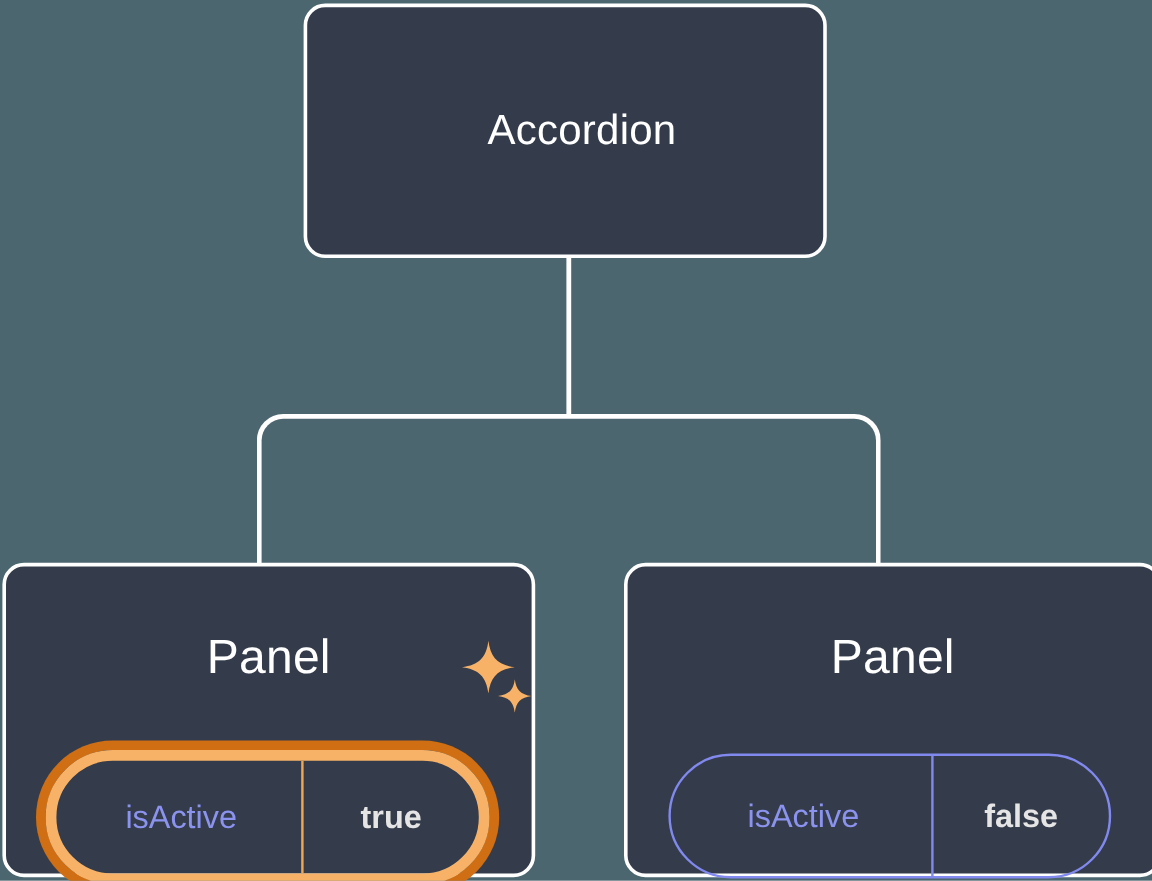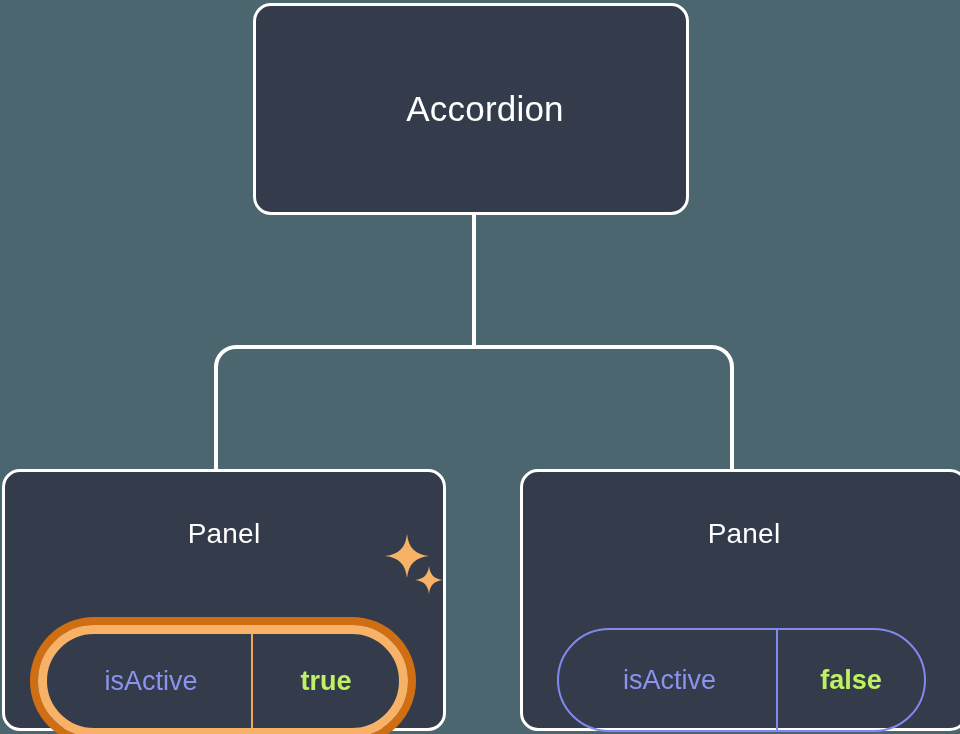--- a/index.html
+++ b/index.html
@@ -95,22 +95,22 @@
     width: 444px;
     height: 262px;
   }
   #panel-right {
     left: 520px;
     top: 469px;
     width: 448px;
     height: 262px;
   }
   .panel-title {
-    top: 45px;
-    font-size: 28px;
+    top: 59px;
+    font-size: 40px;
     line-height: 34px;
   }
 
   
   .pill {
     position: absolute;
     box-sizing: border-box;
     display: flex;
     align-items: stretch;
     border-radius: 999px;
@@ -126,21 +126,21 @@
   }
   .pill-key {
     flex: 1 1 auto;
     font-size: 27px;
     color: #8b93ef;
     font-weight: 400;
   }
   .pill-val {
     flex: 0 0 auto;
     font-size: 27px;
-    color: #bef264;
+    color: #e5e5e5;
   }
 
   
   .pill.plain {
     border: 2px solid #8189ee;
     background: transparent;
   }
   .pill.plain .pill-val {
     border-left: 2px solid #8189ee;
     font-weight: 700;

